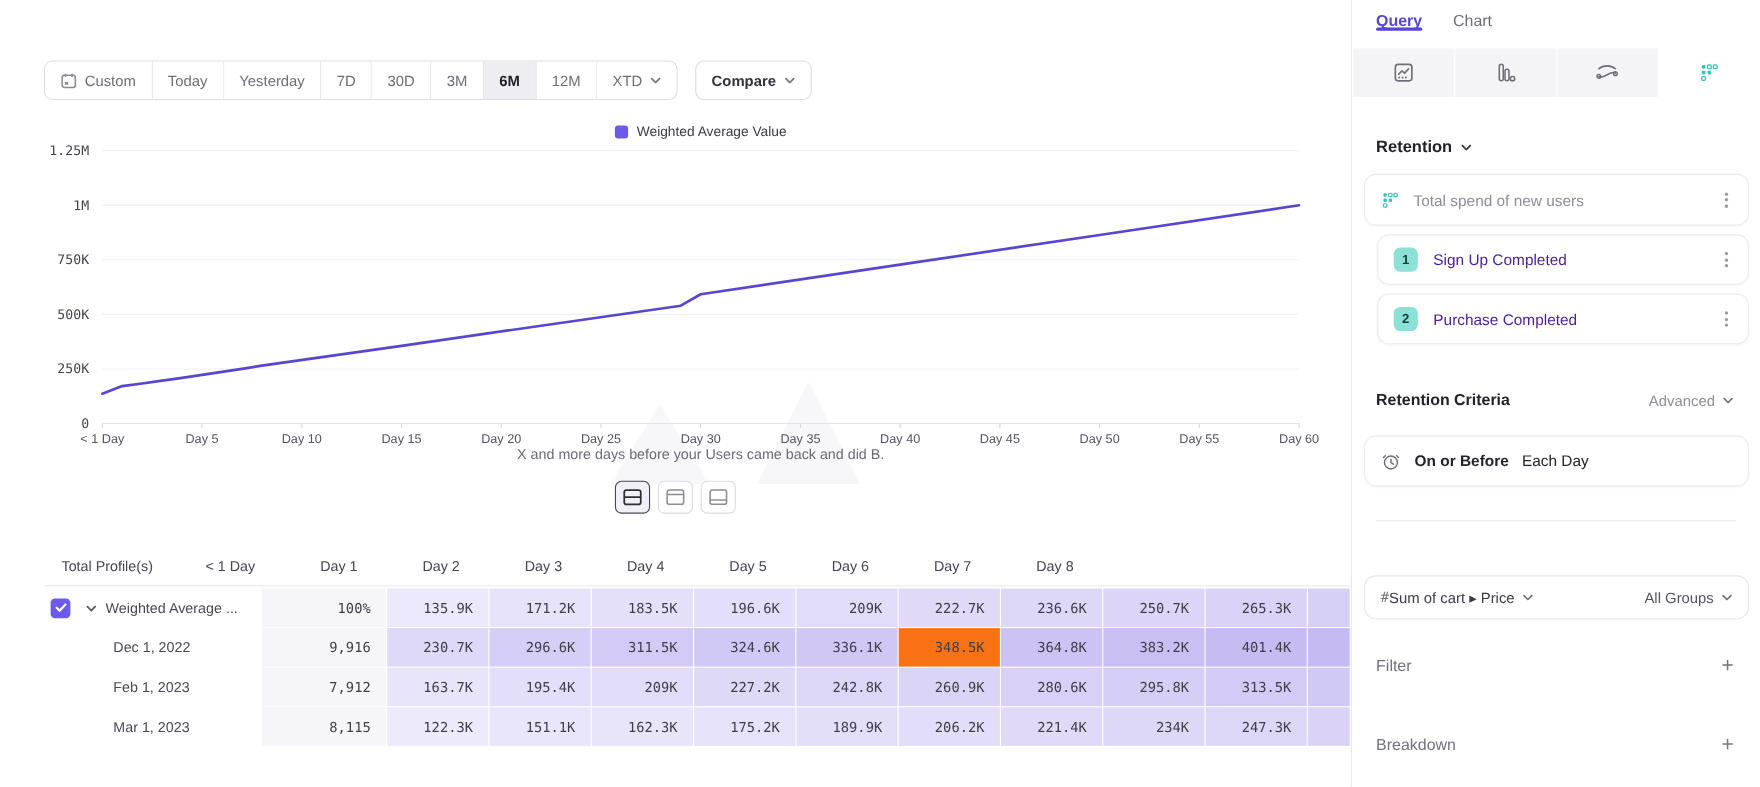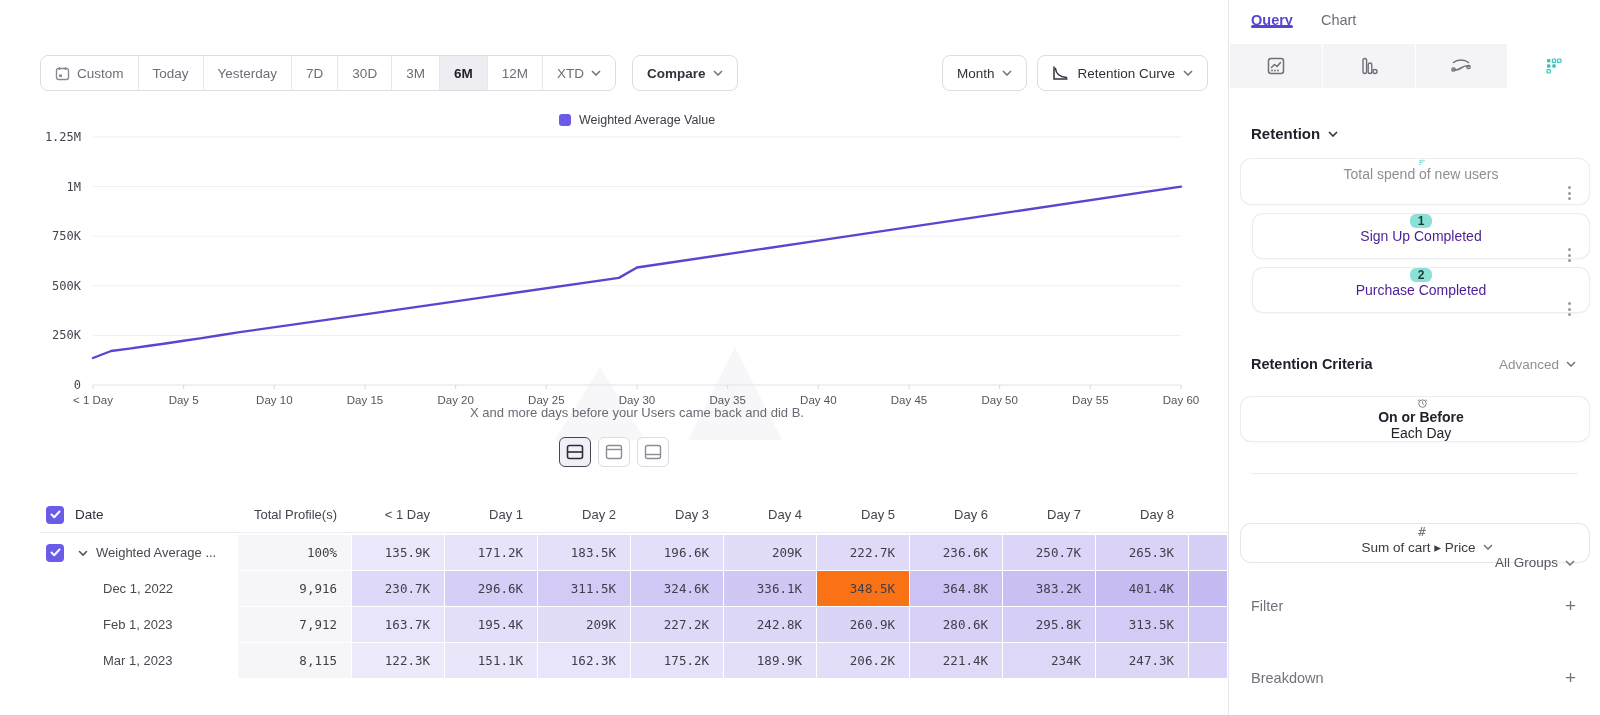--- a/index.html
+++ b/index.html
@@ -57,21 +57,21 @@
   .sidebar { position:absolute; left:1228px; top:0; width:372px; height:715px; background:#fff; border-left:1px solid #e7e6ec; }
   .sb-tabs { position:absolute; left:22px; top:12px; display:flex; gap:28px; }
   .sb-tab { font-size:14.5px; color:#6e6d78; cursor:pointer; position:relative;}
   .sb-tab.active { color:#5646d2; font-weight:bold; }
   .sb-tab.active::after { content:""; position:absolute; left:0; right:0; bottom:0; height:3px; border-radius:2px; background:#5646d2; }
   .icon-row { position:absolute; left:1px; top:44px; width:371px; height:44px; display:flex; }
   .icon-tab { flex:1; display:flex; align-items:center; justify-content:center; background:#f4f4f6; border-right:1px solid #fff; cursor:pointer; }
   .icon-tab.sel { background:#fff; }
   .sb-h { position:absolute; left:22px; font-size:15px; font-weight:bold; color:#201f2a; display:flex; align-items:center; gap:8px; }
   .card { position:absolute; left:12px; width:348px; background:#fff; border-radius:10px;
-    box-shadow:0 0 0 1px #ececf1, 0 1px 3px rgba(40,35,80,.07); display:flex; align-items:center;flex-direction:column; }
+    box-shadow:0 0 0 1px #ececf1, 0 1px 3px rgba(40,35,80,.07); display:flex; align-items:center; }
   .card.inner { left:24px; width:336px; }
   .kebab { margin-left:auto; margin-right:14px; display:flex; flex-direction:column; gap:2.5px; cursor:pointer; padding:4px;}
   .kebab i { width:3px; height:3px; border-radius:50%; background:#9a99a2; }
   .badge { width:22px; height:22px; border-radius:6px; display:flex; align-items:center; justify-content:center;
     font-size:12px; font-weight:bold; color:#123f3c; margin:0 14px 0 14px; }
   .step-label { font-size:14px; color:#4c1d95; }
   .muted { color:#8f8e97; }
   .sb-row { position:absolute; left:22px; right:24px; display:flex; align-items:center; }
   .plus { margin-left:auto; font-size:19px; color:#77767f; cursor:pointer; line-height:1;}
   .divider { position:absolute; left:22px; right:22px; height:1px; background:#ececf0; }
@@ -120,38 +120,20 @@
               <path d="M1 1l4 4 4-4"></path>
             </svg>
           </button>
         </div>
       <button class="btn compare">
         <span>Compare</span>
         <svg class="chev" viewBox="0 0 10 6">
             <path d="M1 1l4 4 4-4"></path>
           </svg>
       </button>
-      <div class="toolbar-right">
-        <button class="btn">
-          <span>Month</span>
-          <svg class="chev" viewBox="0 0 10 6">
-              <path d="M1 1l4 4 4-4"></path>
-            </svg>
-        </button>
-        <button class="btn">
-          <svg width="17" height="15" viewBox="0 0 17 15">
-            <path d="M2 1v12h13" stroke="#33323c" stroke-width="1.5" fill="none" stroke-linecap="round"></path>
-            <path d="M3.5 2.5c.5 5.5 4 8.5 11 9" stroke="#33323c" stroke-width="1.5" fill="none" stroke-linecap="round"></path>
-          </svg>
-          <span>Retention Curve</span>
-          <svg class="chev" viewBox="0 0 10 6">
-              <path d="M1 1l4 4 4-4"></path>
-            </svg>
-        </button>
-      </div>
     </div>
 
     <div class="chart" id="chart">
         <svg width="1228" height="345" style="position: absolute; left: 0px; top: 0px;">
           <polygon points="555,335 600,262 645,335" fill="#f7f7fa"></polygon>
           <polygon points="688,335 735,242 782,335" fill="#f7f7fa"></polygon>
           <line x1="93" x2="1181" y1="280" y2="280" stroke="#e3e3e8" stroke-width="1"></line>
           <line x1="93" x2="1181" y1="230.4" y2="230.4" stroke="#efeff2" stroke-width="1"></line>
           <line x1="93" x2="1181" y1="180.8" y2="180.8" stroke="#efeff2" stroke-width="1"></line>
           <line x1="93" x2="1181" y1="131.20000000000002" y2="131.20000000000002" stroke="#efeff2" stroke-width="1"></line>
@@ -214,28 +196,20 @@
       <div class="tgl">
         <svg width="18" height="16" viewBox="0 0 18 16">
             <rect x="1.5" y="1.5" width="15" height="13" rx="2" stroke="#8d8c95" stroke-width="1.4" fill="none"></rect>
             <line x1="1.5" y1="10.5" x2="16.5" y2="10.5" stroke="#8d8c95" stroke-width="1.4"></line>
           </svg>
       </div>
     </div>
 
     <div class="table" id="retTable">
         <div class="trow head">
-          <div class="c-date">
-            <span class="cbx" style="background:#6a5ce8">
-              <svg width="11" height="9" viewBox="0 0 11 9">
-                <path d="M1.5 4.5l2.7 2.7L9.5 1.5" stroke="#fff" stroke-width="2" fill="none" stroke-linecap="round" stroke-linejoin="round"></path>
-              </svg>
-            </span>
-            <span class="row-label" style="margin-left:11px; font-size:13.5px; color:#2f2e38">Date</span>
-          </div>
           <div class="c-total">Total Profile(s)</div>
           <div class="c-day">&lt; 1 Day</div>
           <div class="c-day">Day 1</div>
           <div class="c-day">Day 2</div>
           <div class="c-day">Day 3</div>
           <div class="c-day">Day 4</div>
           <div class="c-day">Day 5</div>
           <div class="c-day">Day 6</div>
           <div class="c-day">Day 7</div>
           <div class="c-day">Day 8</div>
@@ -423,21 +397,21 @@
       </svg>
       <span style="margin-left:12px; font-size:14px; font-weight:bold; color:#23222c">On or Before</span>
       <span style="margin-left:12px; font-size:14px; color:#23222c">Each Day</span>
     </div>
 
     <div class="divider" style="top:473px"></div>
 
 
     <div class="card" style="top:524px; height:38px; box-shadow:0 0 0 1px #e7e6eb;">
       <span style="margin-left:14px; font-family:'DejaVu Sans Mono',monospace; font-size:13px; color:#77767f">#</span>
-      <span style="margin-left:24px; display:flex; align-items:center; gap:7px; cursor:pointer">
+      <span style="margin-left:0; display:flex; align-items:center; gap:7px; cursor:pointer">
         <span style="font-size:13.5px; color:#3c3b45">Sum of cart ▸ Price</span>
         <svg class="chev" viewBox="0 0 10 6">
             <path d="M1 1l4 4 4-4"></path>
           </svg>
       </span>
       <span style="margin-left:auto; margin-right:14px; display:flex; align-items:center; gap:7px; cursor:pointer">
         <span style="font-size:13.5px; color:#55545e">All Groups</span>
         <svg class="chev" viewBox="0 0 10 6">
             <path d="M1 1l4 4 4-4"></path>
           </svg>

